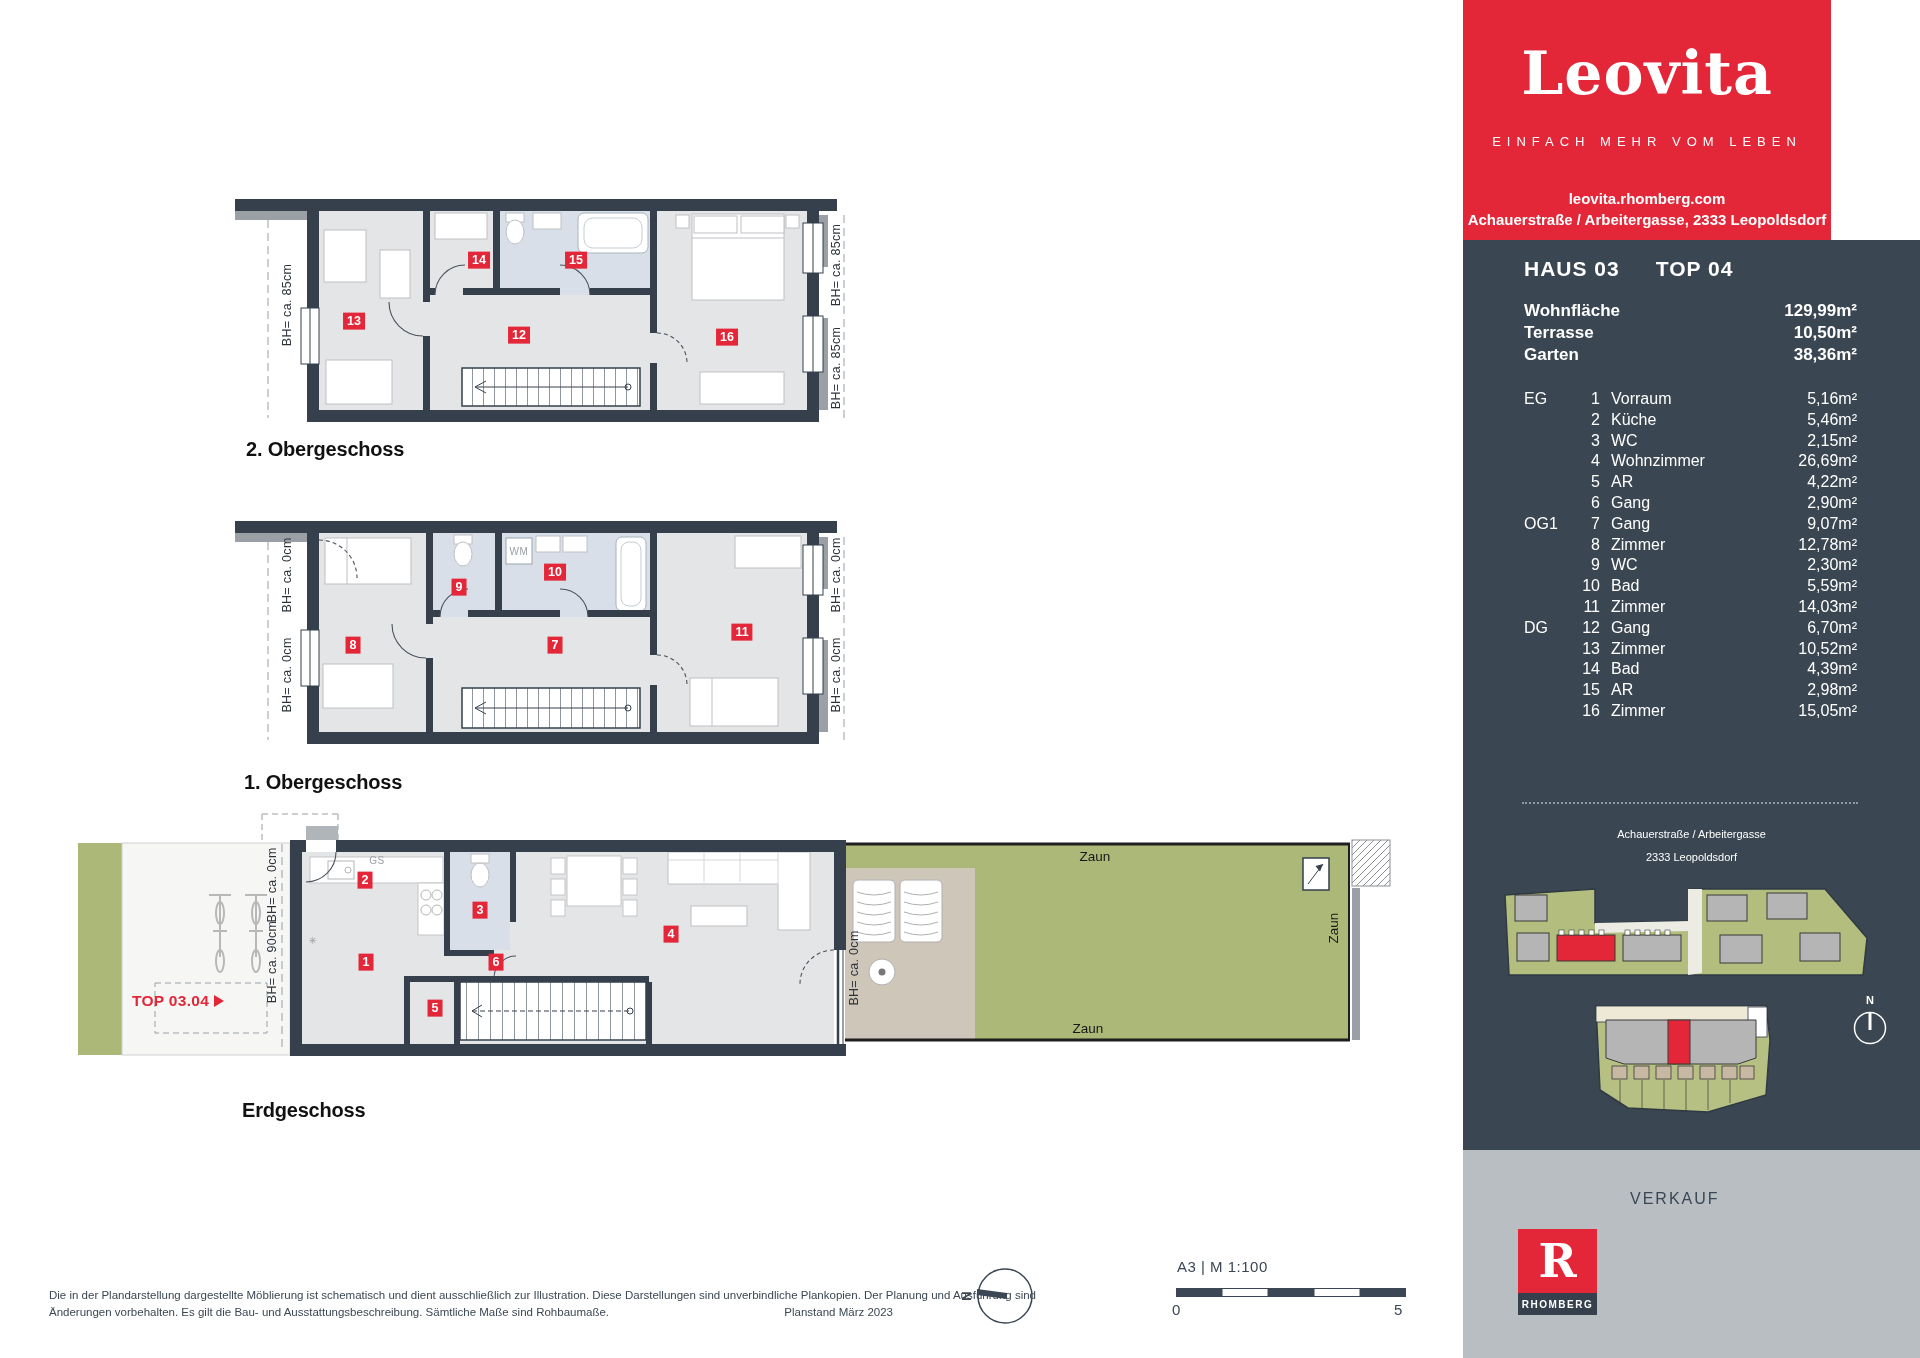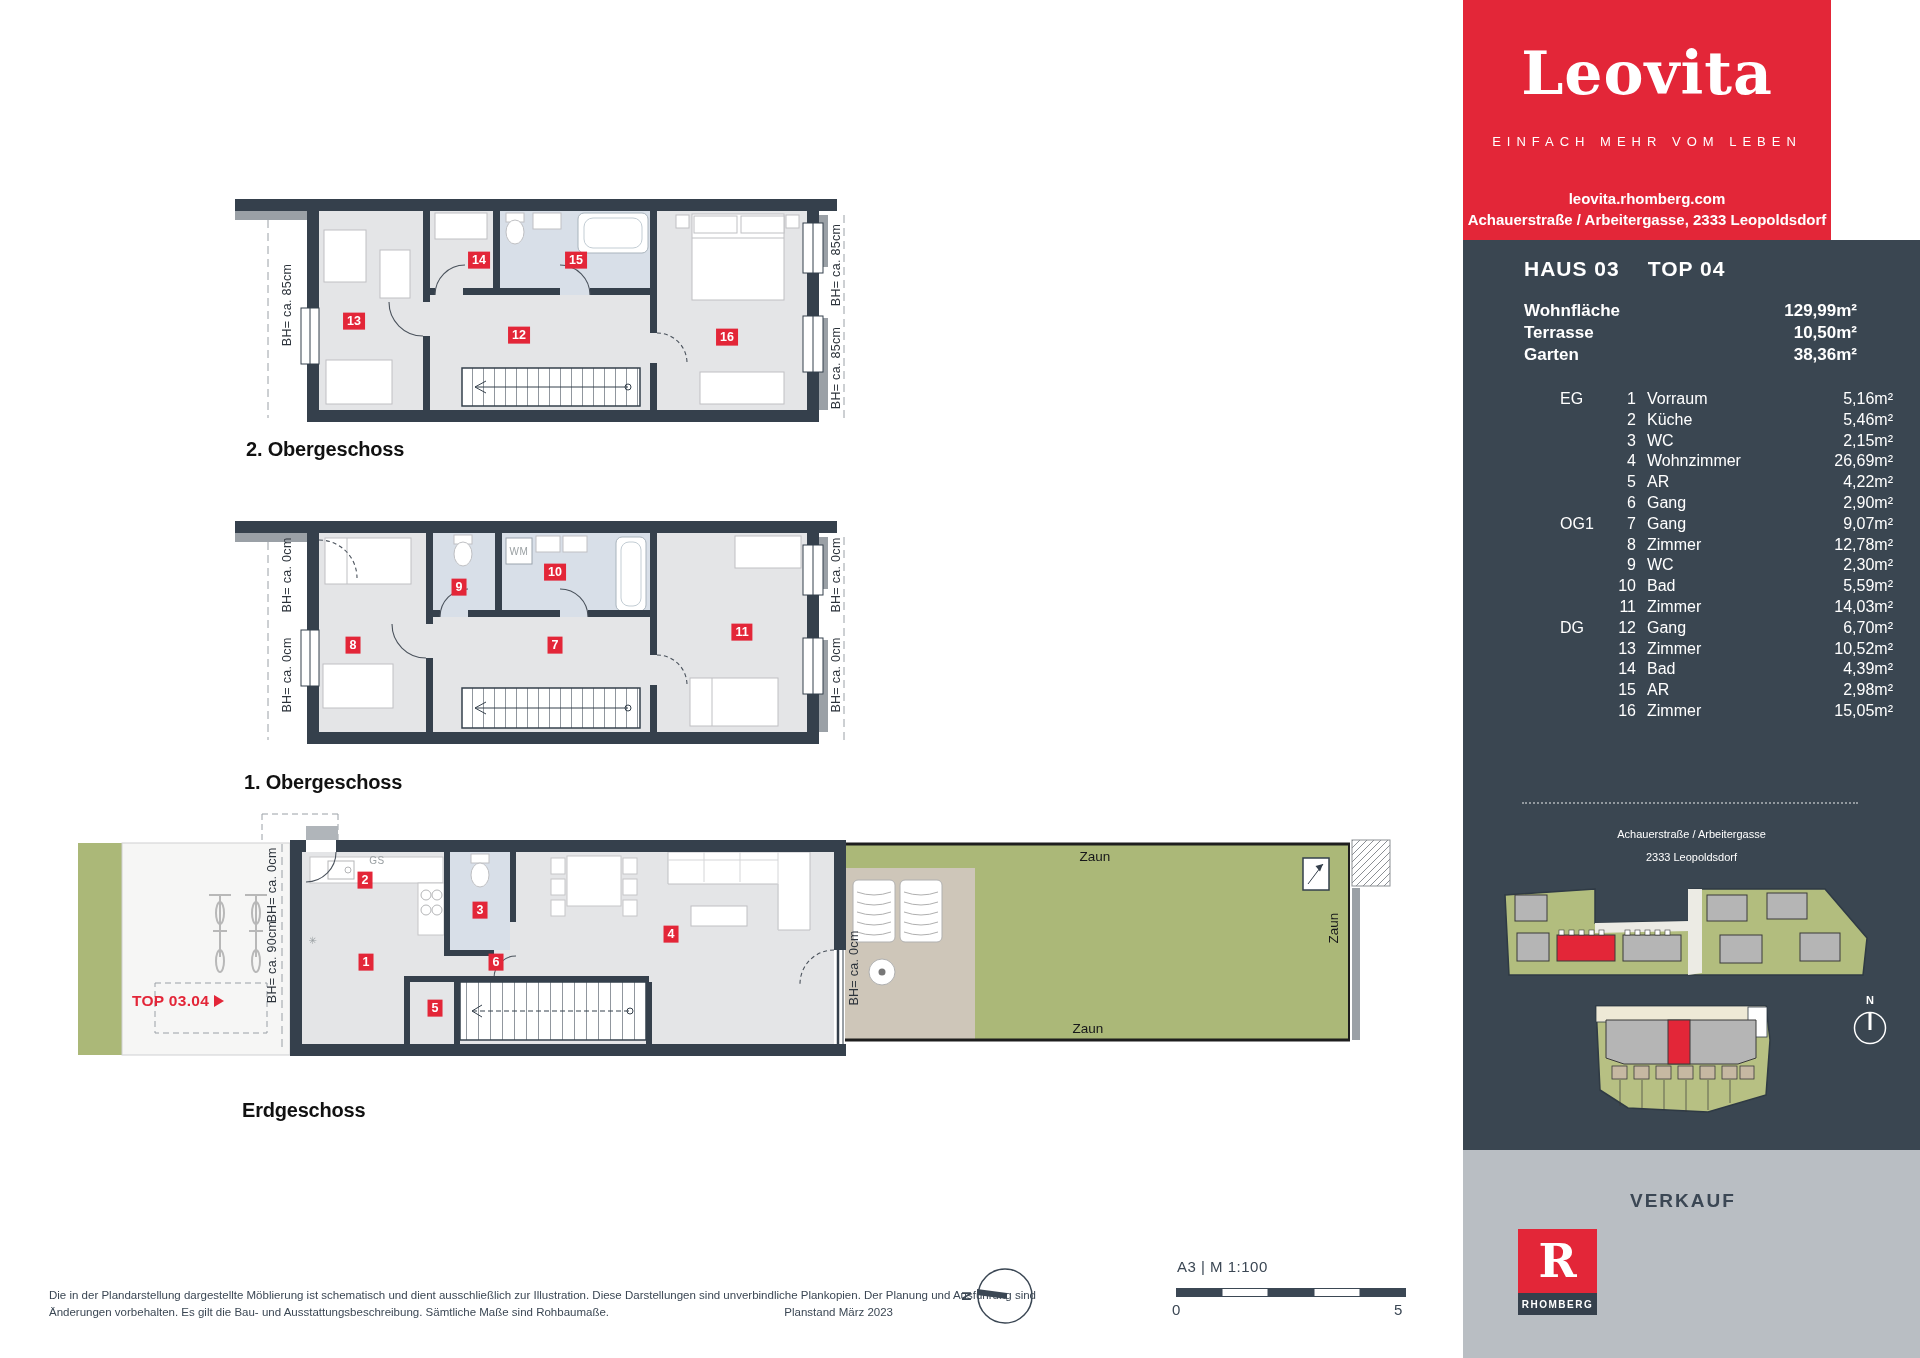--- a/index.html
+++ b/index.html
@@ -29,36 +29,36 @@
   
   .side-red{position:absolute;left:1463px;top:0;width:368px;height:240px;background:var(--red);color:#fff;}
   .logo{position:absolute;left:0;top:38px;width:100%;text-align:center;
     font-family:"DejaVu Serif","Liberation Serif",serif;font-weight:bold;font-size:60px;letter-spacing:1px;}
   .tagline{position:absolute;left:0;top:134px;width:100%;text-align:center;
     font-size:13px;font-weight:normal;letter-spacing:6px;}
   .red-url{position:absolute;left:0;top:190px;width:100%;text-align:center;font-size:15px;font-weight:bold;}
   .red-addr{position:absolute;left:0;top:211px;width:100%;text-align:center;font-size:15px;font-weight:bold;}
 
   .side-navy{position:absolute;left:1463px;top:240px;width:457px;height:910px;background:var(--navy);color:#fff;}
-  .haus-title{position:absolute;left:61px;top:17px;display:flex;gap:28px;
+  .haus-title{position:absolute;left:61px;top:17px;display:flex;gap:36px;
     font-size:21px;font-weight:bold;letter-spacing:1px;}
   .summary{position:absolute;left:61px;top:60px;width:333px;display:grid;
     grid-template-columns:1fr auto;font-size:17px;font-weight:bold;line-height:22px;}
   .summary .val{text-align:right;}
   .room-table{position:absolute;left:61px;top:149px;width:333px;display:grid;
-    grid-template-columns:50px 26px 1fr auto;font-size:16px;line-height:20.8px;margin-left:36px;}
+    grid-template-columns:50px 26px 1fr auto;font-size:16px;line-height:20.8px;}
   .room-table .nr{text-align:right;}
   .room-table .nm{padding-left:11px;}
   .room-table .ar{text-align:right;}
   .divider{position:absolute;left:59px;top:562px;width:336px;border-top:2px dotted rgba(255,255,255,.45);}
   .loc{position:absolute;left:0;top:583px;width:457px;text-align:center;font-size:11px;line-height:23px;}
   .side-svg{position:absolute;}
 
   .side-gray{position:absolute;left:1463px;top:1150px;width:457px;height:208px;background:var(--graypanel);color:var(--ink);}
-  .vk-title{position:absolute;left:167px;top:40px;font-size:19px;font-weight:bold;letter-spacing:2px;}
+  .vk-title{position:absolute;left:167px;top:40px;font-size:16px;font-weight:normal;letter-spacing:2px;}
   .rh-logo{position:absolute;left:55px;top:79px;width:79px;height:86px;cursor:default;}
   .rh-sq{width:79px;height:64px;background:var(--red);color:#fff;display:flex;align-items:center;justify-content:center;
     font-size:46px;font-weight:bold;font-family:"DejaVu Serif","Liberation Serif",serif;}
   .rh-bar{width:79px;height:22px;background:var(--wall);color:#fff;display:flex;align-items:center;justify-content:center;
     font-size:10px;font-weight:bold;letter-spacing:1.5px;}
   .vk-contact{position:absolute;left:167px;top:72px;font-size:16px;line-height:19.6px;}
 
   
   .fineprint{position:absolute;font-size:11.5px;color:var(--ink);white-space:nowrap;}
   .planstand{position:absolute;left:600px;top:1306px;width:293px;text-align:right;font-size:11.5px;color:var(--ink);}

